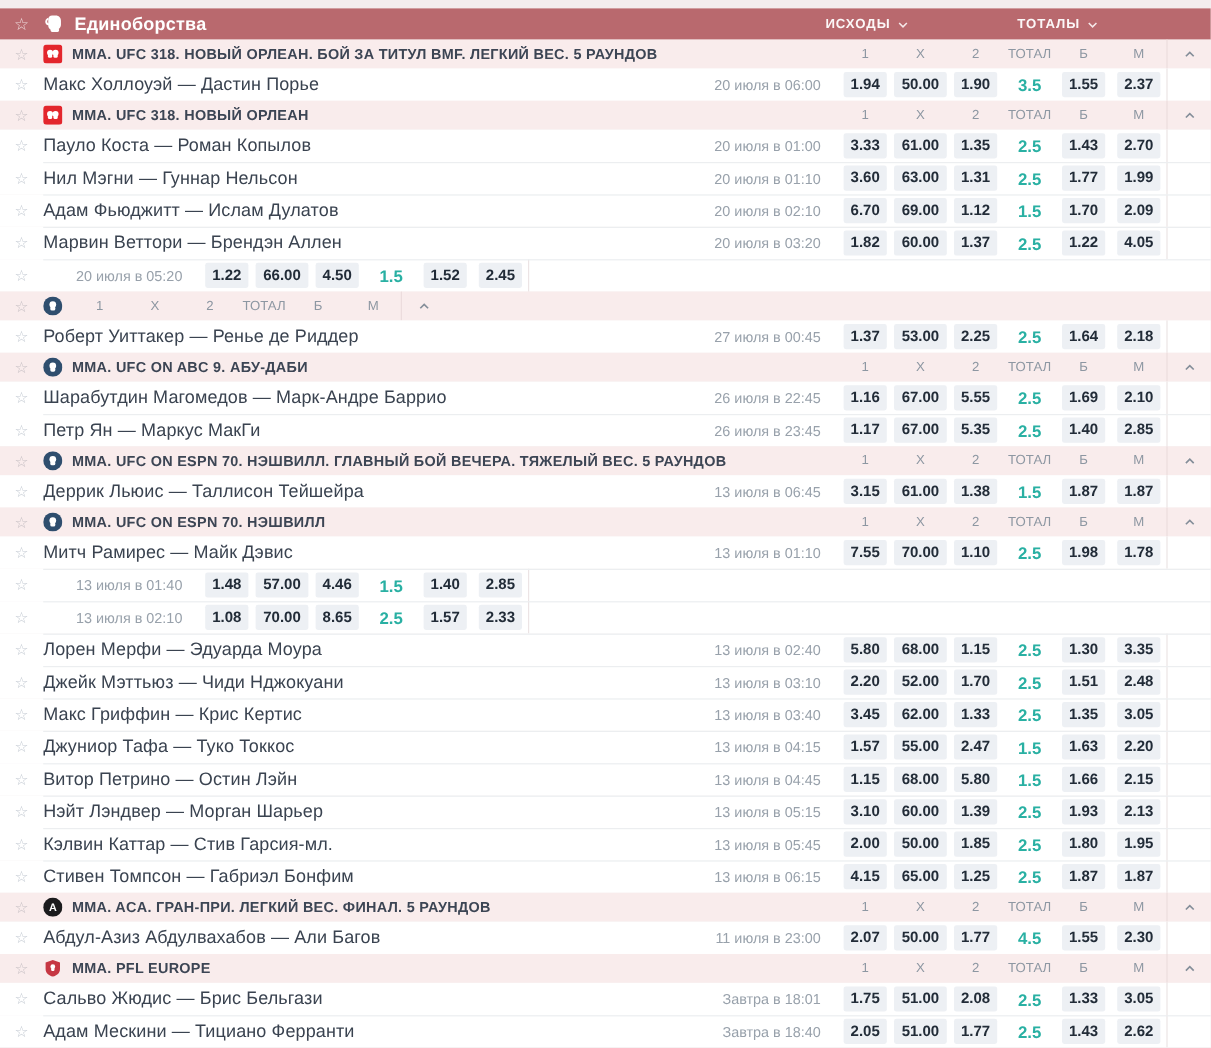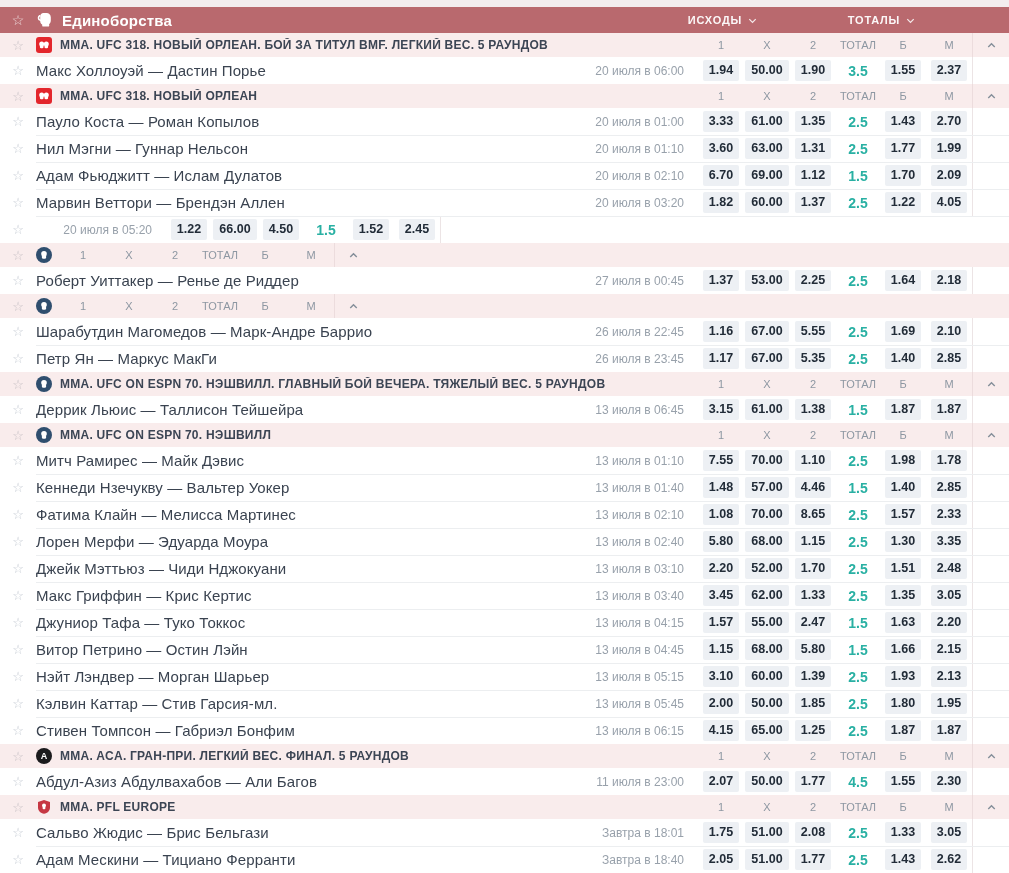--- a/index.html
+++ b/index.html
@@ -365,20 +365,21 @@
     <div class="starcol">
           <span class="star">☆</span>
         </div>
     <span class="lg-icon">
           <svg width="16" height="16" viewBox="0 0 16 16">
             <circle cx="8" cy="8" r="8" fill="#2f4e6e"></circle>
             <circle cx="8" cy="6.8" r="2.8" fill="#fff"></circle>
             <rect x="5.9" y="8.2" width="4.2" height="3.6" rx="1.4" fill="#fff"></rect>
           </svg>
         </span>
+    <span class="sec-title">MMA. UFC ON ABC 9. АБУ-ДАБИ</span>
     <span class="c col-label">1</span>
     <span class="c col-label">X</span>
     <span class="c col-label">2</span>
     <span class="c c-total col-label">ТОТАЛ</span>
     <span class="c col-label">Б</span>
     <span class="c col-label">М</span>
     <span class="c-end">
       <svg class="chev-up" width="13" height="13" viewBox="0 0 14 14">
             <polyline points="3.5,8.5 7,5 10.5,8.5" fill="none" stroke="#848e99" stroke-width="1.5"></polyline>
           </svg>
@@ -533,21 +534,20 @@
         </span>
     <span class="c">
           <span class="odd">1.78</span>
         </span>
     <span class="c-end" style="border-left-color:#ece4e5"></span>
   </div>
       <div class="row">
     <div class="starcol">
           <span class="star">☆</span>
         </div>
-    <span class="match-name">Кеннеди Нзечукву — Вальтер Уокер</span>
     <span class="date">13 июля в 01:40</span>
     <span class="c">
           <span class="odd">1.48</span>
         </span>
     <span class="c">
           <span class="odd">57.00</span>
         </span>
     <span class="c">
           <span class="odd">4.46</span>
         </span>
@@ -559,21 +559,20 @@
         </span>
     <span class="c">
           <span class="odd">2.85</span>
         </span>
     <span class="c-end" style="border-left-color:#ece4e5"></span>
   </div>
       <div class="row">
     <div class="starcol">
           <span class="star">☆</span>
         </div>
-    <span class="match-name">Фатима Клайн — Мелисса Мартинес</span>
     <span class="date">13 июля в 02:10</span>
     <span class="c">
           <span class="odd">1.08</span>
         </span>
     <span class="c">
           <span class="odd">70.00</span>
         </span>
     <span class="c">
           <span class="odd">8.65</span>
         </span>

